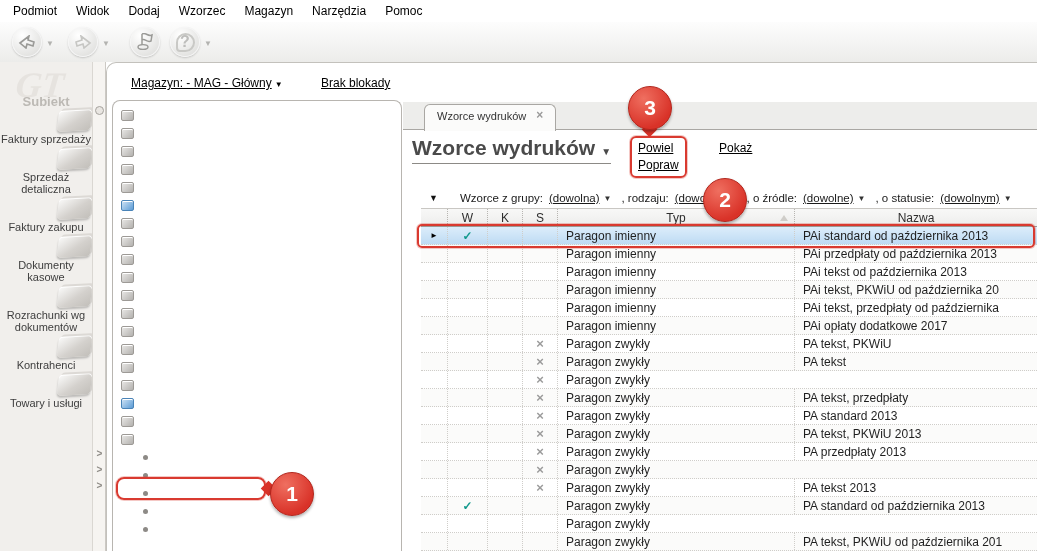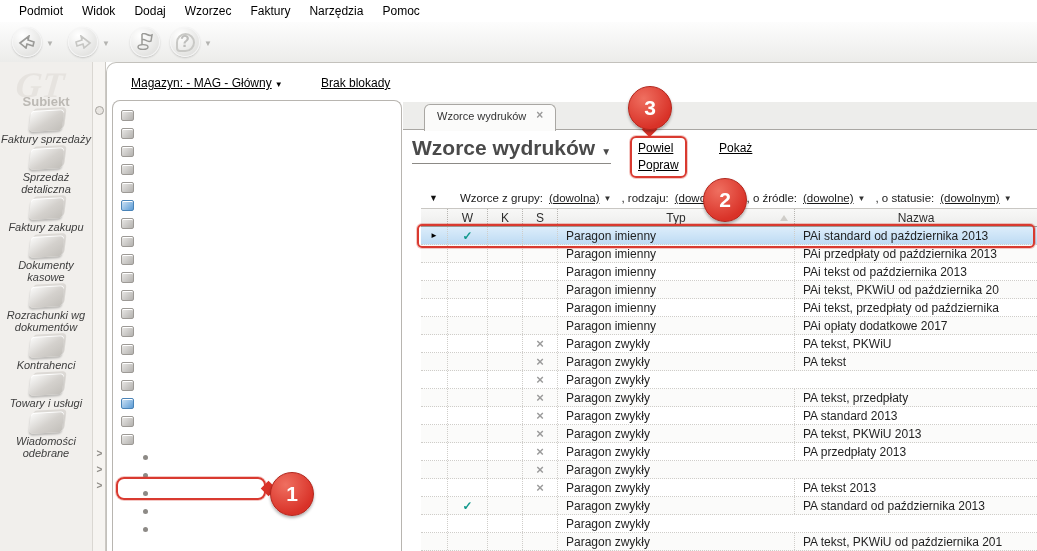--- a/index.html
+++ b/index.html
@@ -2,21 +2,21 @@
 <html><head>
 <meta charset="utf-8">
 <style>
   * { margin:0; padding:0; box-sizing:border-box; }
   html,body { width:1037px; height:551px; }
   body { font-family:"Liberation Sans", sans-serif; background:#fff; overflow:hidden; }
   #app { position:relative; width:1037px; height:551px; background:#fff; overflow:hidden; }
 
   
   .menubar { position:absolute; top:0; left:0; right:0; height:22px; background:#fff;
-             display:flex; align-items:center; padding-left:10px; }
+             display:flex; align-items:center; padding-left:4px; }
   .menubar .mi { font-size:12px; color:#000; padding:3px 10px 3px 9px; cursor:default; }
 
   
   .toolbar { position:absolute; top:22px; left:0; right:0; height:40px;
              background:linear-gradient(#fdfdfd,#ececea); }
   .tbtn { position:absolute; top:5px; width:30px; height:30px; border-radius:50%;
           background:radial-gradient(circle at 35% 28%, #ffffff, #e2e2e0 75%);
           box-shadow:0 1px 2px rgba(0,0,0,.18), inset 0 0 0 1px #f6f6f6;
           display:flex; align-items:center; justify-content:center; }
   .tbtn svg { display:block; }
@@ -25,21 +25,21 @@
            border:2px solid #c9c9c6; border-radius:50% 50% 50% 4px; width:19px; height:19px;
            display:flex; align-items:center; justify-content:center; }
 
   
   .sidebar { position:absolute; top:62px; left:0; width:92px; bottom:0; background:#f1efec; }
   .gt-logo { position:absolute; top:2px; left:16px; font-family:"Liberation Serif", serif;
              font-style:italic; font-weight:bold; font-size:36px; color:#e6e3df; transform:skewX(-6deg); }
   .gt-sub  { position:absolute; top:32px; left:0; width:100%; text-align:center;
              font-size:13px; font-weight:bold; color:#bcb9b4; }
   .s-list { position:absolute; top:48px; left:0; width:100%; display:flex; flex-direction:column; align-items:center; }
-  .s-item { display:flex; flex-direction:column; align-items:center; margin-bottom:3px; cursor:default;font-style:italic; }
+  .s-item { display:flex; flex-direction:column; align-items:flex-end; margin-bottom:3px; cursor:default; }
   .s-ico { width:33px; height:21px; border-radius:4px; margin-bottom:2px;
            background:linear-gradient(145deg,#fbfbfa,#d4d1cd 55%,#c2bfba);
            box-shadow:inset 0 1px 0 #fff, 0 2px 2px rgba(0,0,0,.22), 2px -2px 0 #dcd9d5;
            transform:skewX(-10deg) rotate(-3deg); }
   .s-label { font-size:11px; line-height:12px; color:#3d3d3d; text-align:center; width:90px; }
 
   
   .strip { position:absolute; top:62px; left:92px; width:14px; bottom:0; background:#f6f4f1;
            border-left:1px solid #dad7d2; border-right:1px solid #ccc9c4; }
   .pin-icon { position:absolute; top:44px; left:2px; width:9px; height:9px; border-radius:50%;
@@ -122,21 +122,21 @@
 </head>
 <body>
 
 <div id="app">
 
   <div class="menubar">
       <span class="mi">Podmiot</span>
       <span class="mi">Widok</span>
       <span class="mi">Dodaj</span>
       <span class="mi">Wzorzec</span>
-      <span class="mi">Faktury</span>
+      <span class="mi">Magazyn</span>
       <span class="mi">Narzędzia</span>
       <span class="mi">Pomoc</span>
     </div>
 
   <div class="toolbar">
     <div class="tbtn" style="left:12px">
       <svg width="18" height="14" viewBox="0 0 18 14">
           <path d="M2 8 L11 1 L10 5 L16 7 L15 11 L9 9 L8 13 Z" fill="none" stroke="#9a9a97" stroke-width="1.6"></path>
         </svg>
     </div>
@@ -183,24 +183,20 @@
           <span class="s-ico"></span>
           <div class="s-label">Rozrachunki wg dokumentów</div>
         </div>
         <div class="s-item">
           <span class="s-ico"></span>
           <div class="s-label">Kontrahenci</div>
         </div>
         <div class="s-item">
           <span class="s-ico"></span>
           <div class="s-label">Towary i usługi</div>
-        </div>
-        <div class="s-item">
-          <span class="s-ico"></span>
-          <div class="s-label">Wiadomości odebrane</div>
         </div>
       </div>
   </div>
 
   <div class="strip">
     <div class="pin-icon"></div>
 
   <div class="chev" style="top: 386px;">&gt;</div>
       <div class="chev" style="top: 402px;">&gt;</div>
       <div class="chev" style="top: 418px;">&gt;</div>

